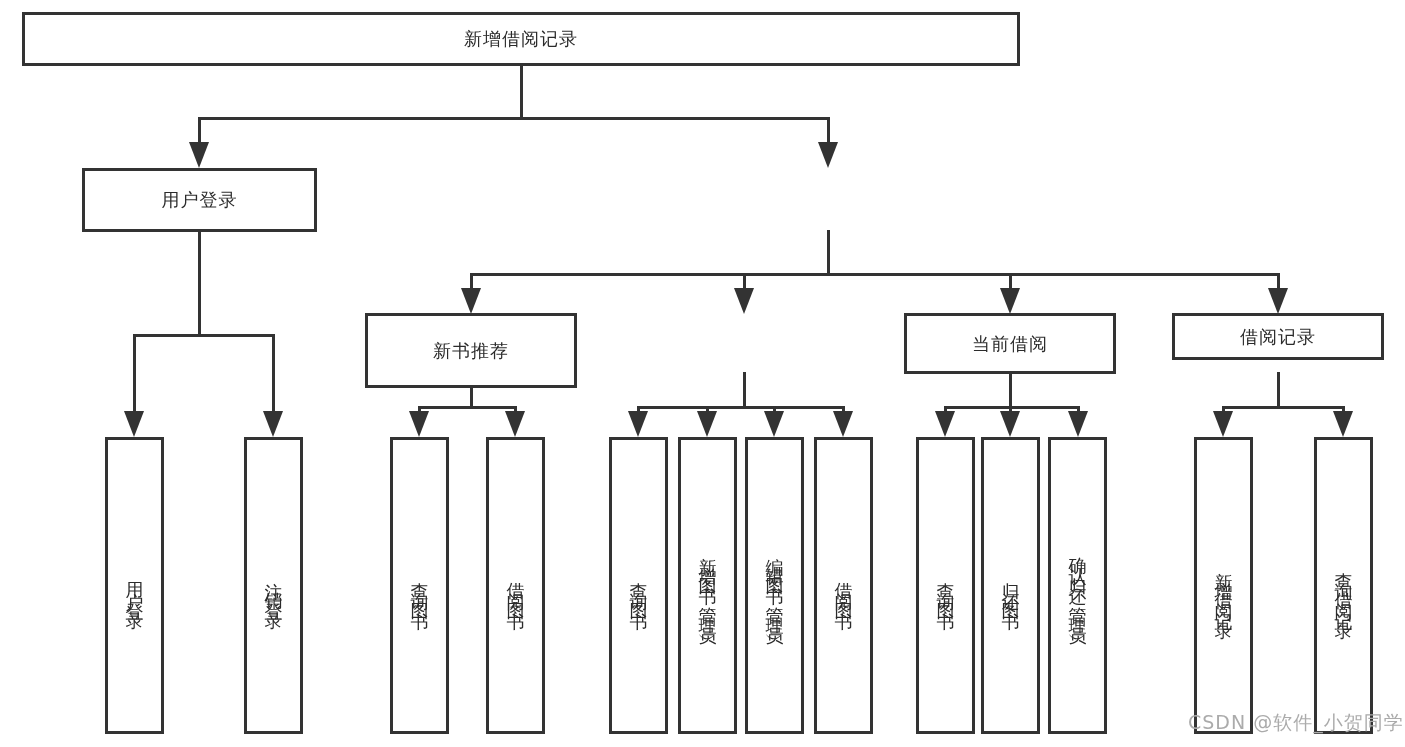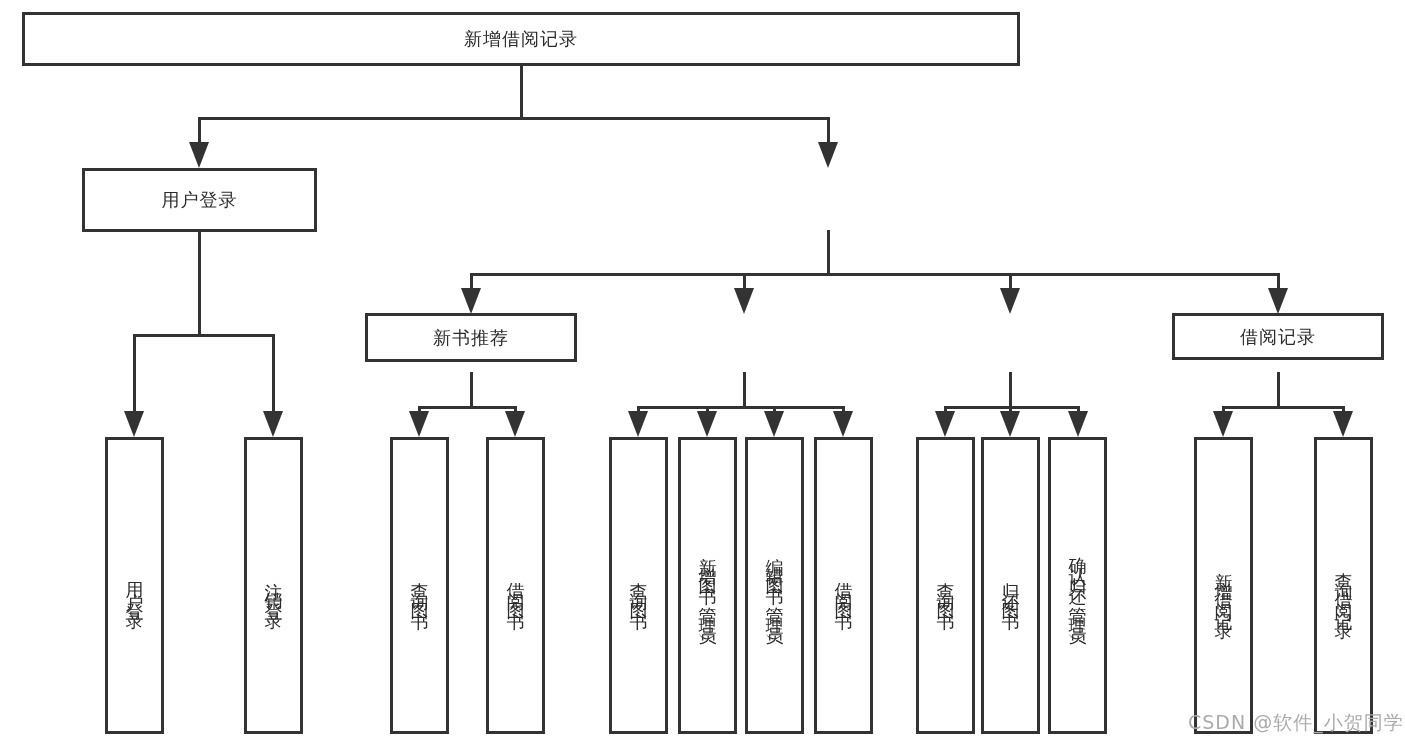--- a/index.html
+++ b/index.html
@@ -93,23 +93,24 @@
   <div class="vline" style="left:1222px;top:406px;height:8px"></div>
   <div class="vline" style="left:1342px;top:406px;height:8px"></div>
   <div class="arrow" style="left:1213px;top:411px"></div>
   <div class="arrow" style="left:1333px;top:411px"></div>
 
   <div class="node" style="left:22px;top:12px;width:998px;height:54px">新增借阅记录</div>
 
   <div class="node" style="left:82px;top:168px;width:235px;height:64px">用户登录</div>
 
 
-  <div class="node" style="left:365px;top:313px;width:212px;height:49px">新书推荐</div>
+  <div class="node" style="left:365px;top:313px;width:212px;height:75px">新书推荐</div>
 
 
+  <div class="node" style="left:904px;top:313px;width:212px;height:61px">当前借阅</div>
 
   <div class="node" style="left:1172px;top:313px;width:212px;height:47px">借阅记录</div>
 
   <div class="node vnode" style="left:105px;top:437px;width:59px;height:297px">用户登录</div>
 
   <div class="node vnode" style="left:244px;top:437px;width:59px;height:297px">注销登录</div>
 
   <div class="node vnode" style="left:390px;top:437px;width:59px;height:297px">查询图书</div>
 
   <div class="node vnode" style="left:486px;top:437px;width:59px;height:297px">借阅图书</div>

